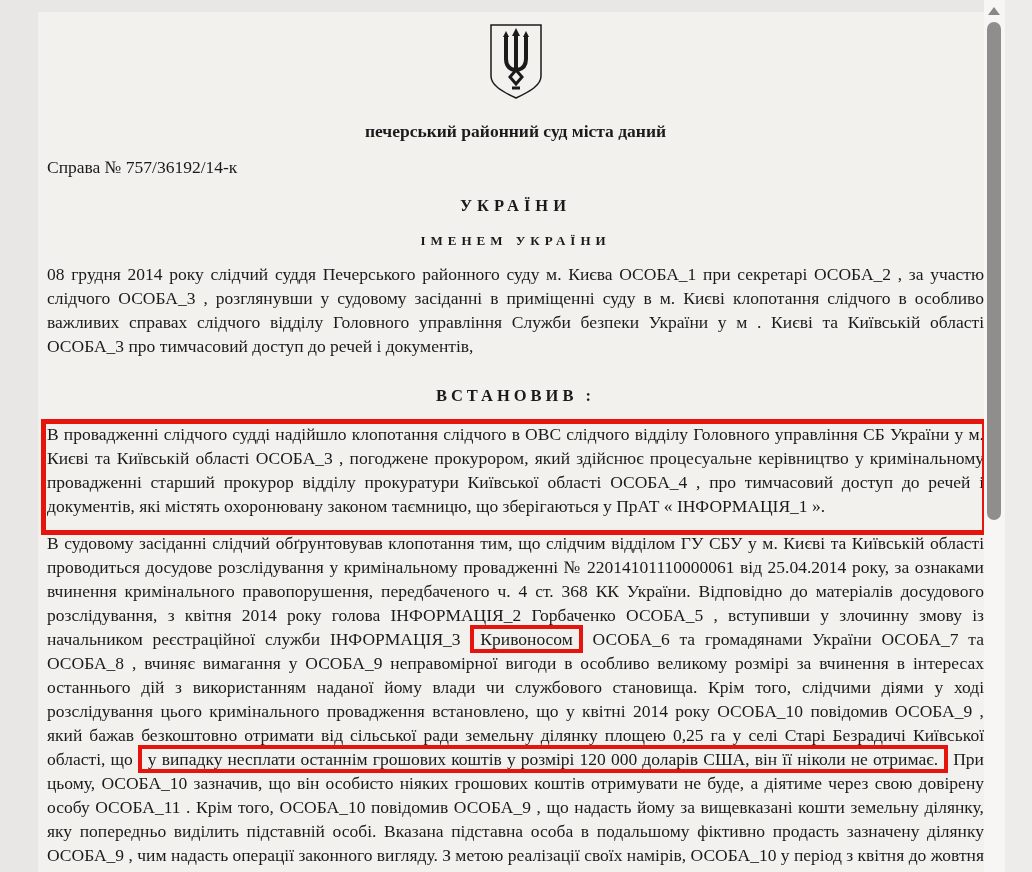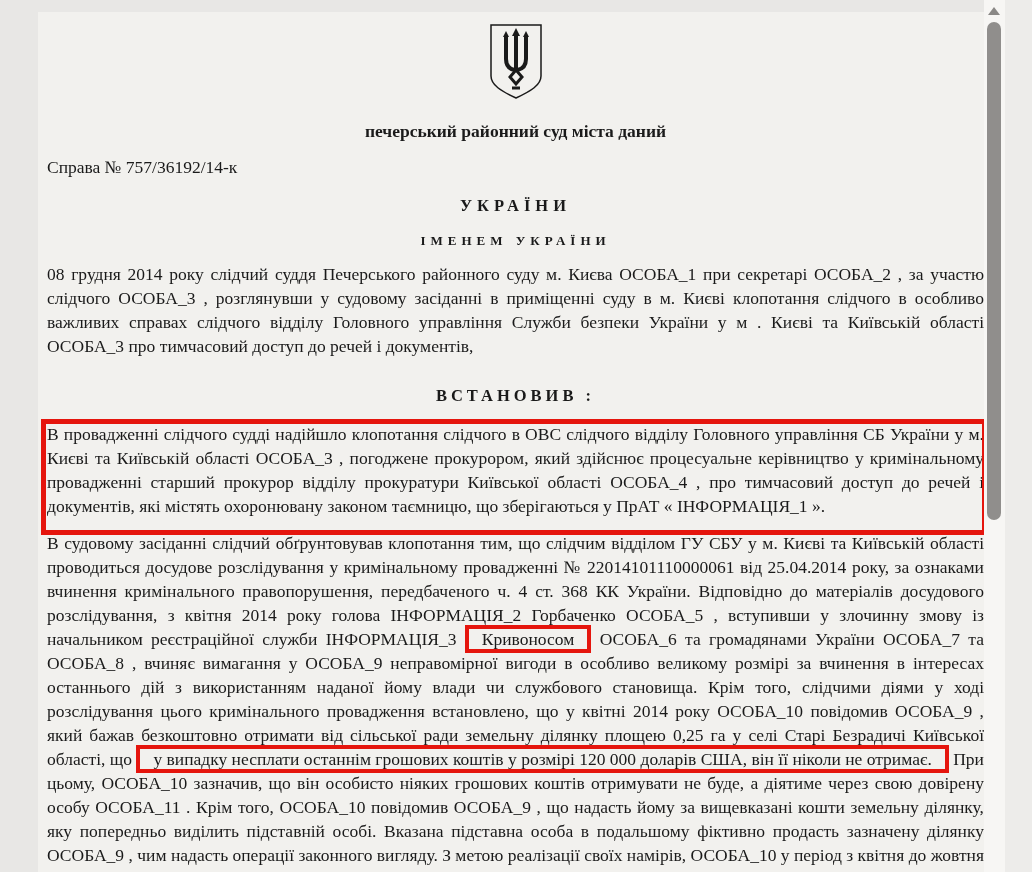--- a/index.html
+++ b/index.html
@@ -31,21 +31,21 @@
   .doc-subtitle{text-align:center;font-weight:bold;font-size:13px;letter-spacing:5px;margin-top:17px;}
   .para{font-size:17.5px;line-height:24px;text-align:justify;margin-top:13px;}
   .section-heading{text-align:center;font-weight:bold;font-size:16.5px;letter-spacing:4px;margin-top:28px;margin-bottom:16px;}
   .p2wrap{position:relative;}
   .bigbox{
     position:absolute;left:-6px;right:-3px;top:-3px;bottom:-17px;
     border:5px solid var(--annotation-red);pointer-events:none;
   }
   .hl{
     border:4px solid var(--annotation-red);
-    padding:0 13px;
+    padding:0 6px;
     -webkit-box-decoration-break:clone;box-decoration-break:clone;
   }
   .scrollbar{
     position:absolute;left:984px;top:0;width:21px;height:872px;
     background:var(--scroll-track);
   }
   .scroll-up-arrow{
     position:absolute;left:4px;top:7px;width:0;height:0;
     border-left:6px solid transparent;border-right:6px solid transparent;
     border-bottom:8px solid #8a8886;

